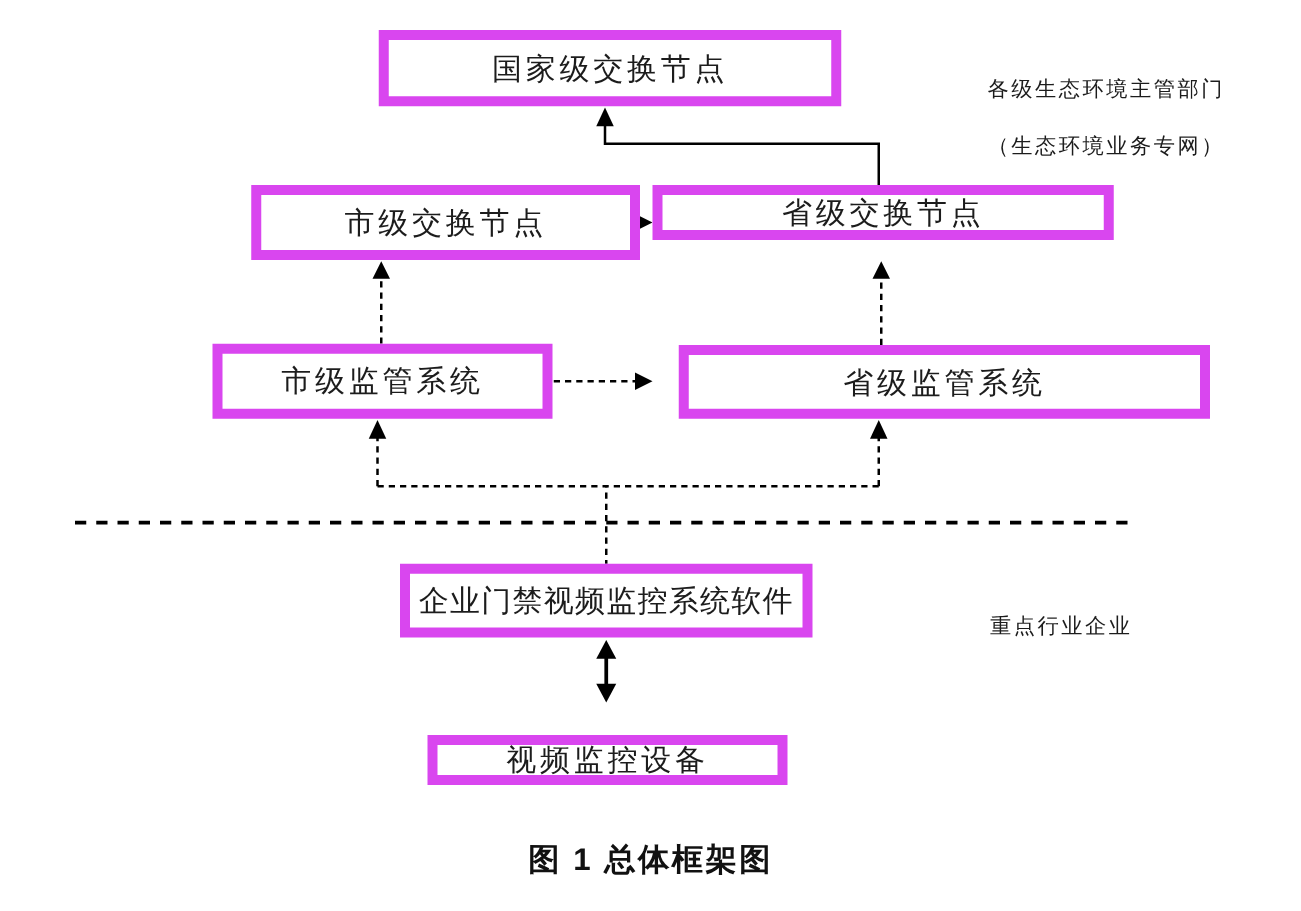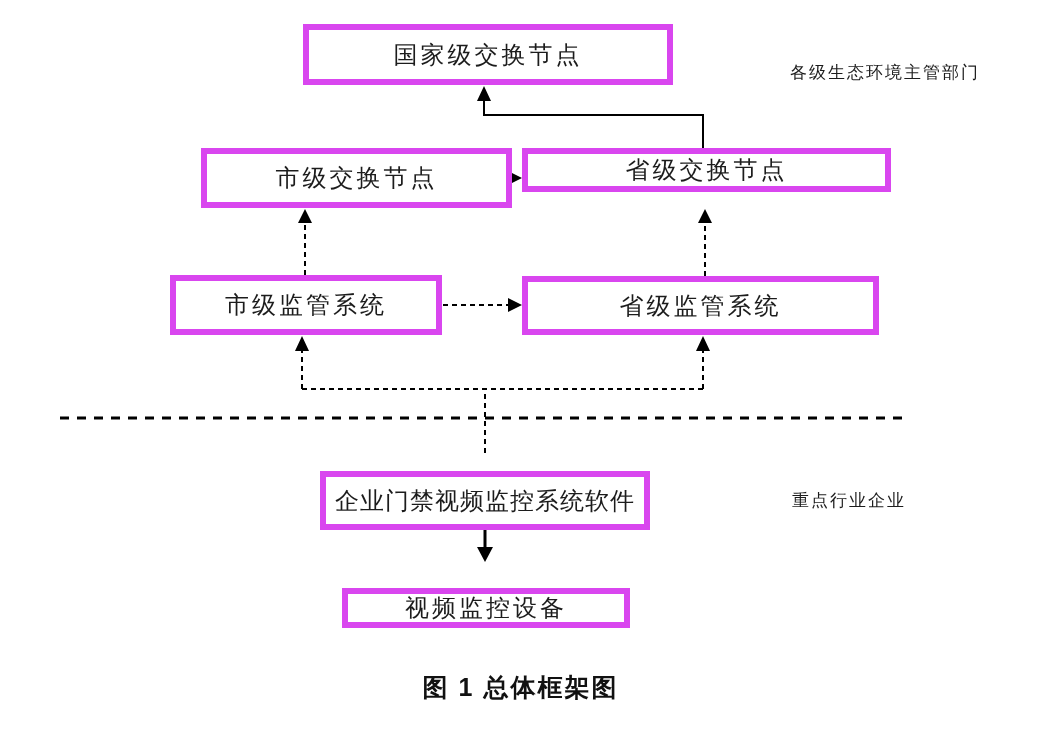--- a/index.html
+++ b/index.html
@@ -12,36 +12,36 @@
     overflow: hidden;
   }
   .connectors {
     position: absolute;
     left: 0; top: 0;
     width: 1041px; height: 729px;
   }
   .node {
     position: absolute;
     box-sizing: border-box;
-    border: 6px solid #d946ef;
+    border: 8px solid #d946ef;
     background: #ffffff;
     display: flex;
     align-items: center;
     justify-content: center;
     font-size: 24px;
     letter-spacing: 3px;
     color: #1c1c1c;
     white-space: nowrap;
   }
   .node-national   { left: 303px; top: 24px;  width: 370px; height: 61px; }
   .node-city-ex    { left: 169px; top: 148px; width: 311px; height: 60px; margin-left: 32px; }
   .node-prov-ex    { left: 522px; top: 148px; width: 369px; height: 44px; }
   .node-city-sup   { left: 170px; top: 275px; width: 272px; height: 60px; font-family: Liberation Serif, serif; }
-  .node-prov-sup   { left: 522px; top: 276px; width: 357px; height: 59px; text-align: right; }
-  .node-ent-soft   { left: 320px; top: 471px; width: 330px; height: 59px; letter-spacing: 1px; }
+  .node-prov-sup   { left: 543px; top: 276px; width: 425px; height: 59px; text-align: right; }
+  .node-ent-soft   { left: 320px; top: 451px; width: 330px; height: 59px; letter-spacing: 1px; }
   .node-video-dev  { left: 342px; top: 588px; width: 288px; height: 40px; }
   .side-label {
     position: absolute;
     color: #1c1c1c;
     font-size: 17px;
     letter-spacing: 2px;
     white-space: nowrap;
   }
   .dept-label {
     left: 730px; top: 50px;
@@ -125,19 +125,20 @@
   <div class="node node-city-sup">市级监管系统</div>
 
   <div class="node node-prov-sup">省级监管系统</div>
 
   <div class="node node-ent-soft">企业门禁视频监控系统软件</div>
 
   <div class="node node-video-dev">视频监控设备</div>
 
   <div class="side-label dept-label">
     <div>各级生态环境主管部门</div>
+    <div>（生态环境业务专网）</div>
   </div>
 
   <div class="side-label enterprise-label">重点行业企业</div>
 
   <div class="figure-caption">图 1 总体框架图</div>
 
 </div>
 
 </body></html>

